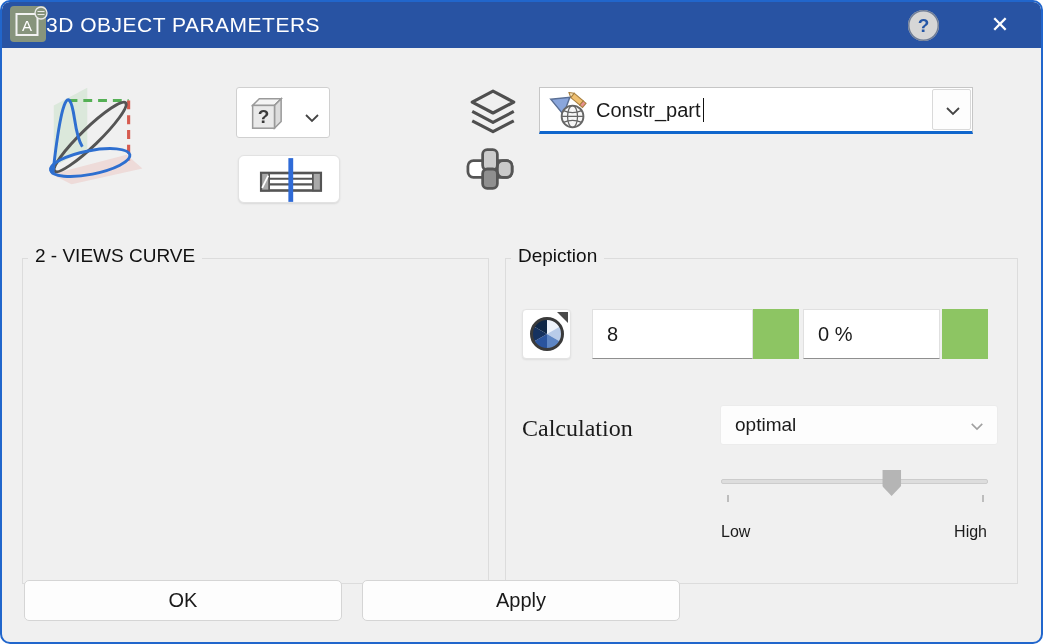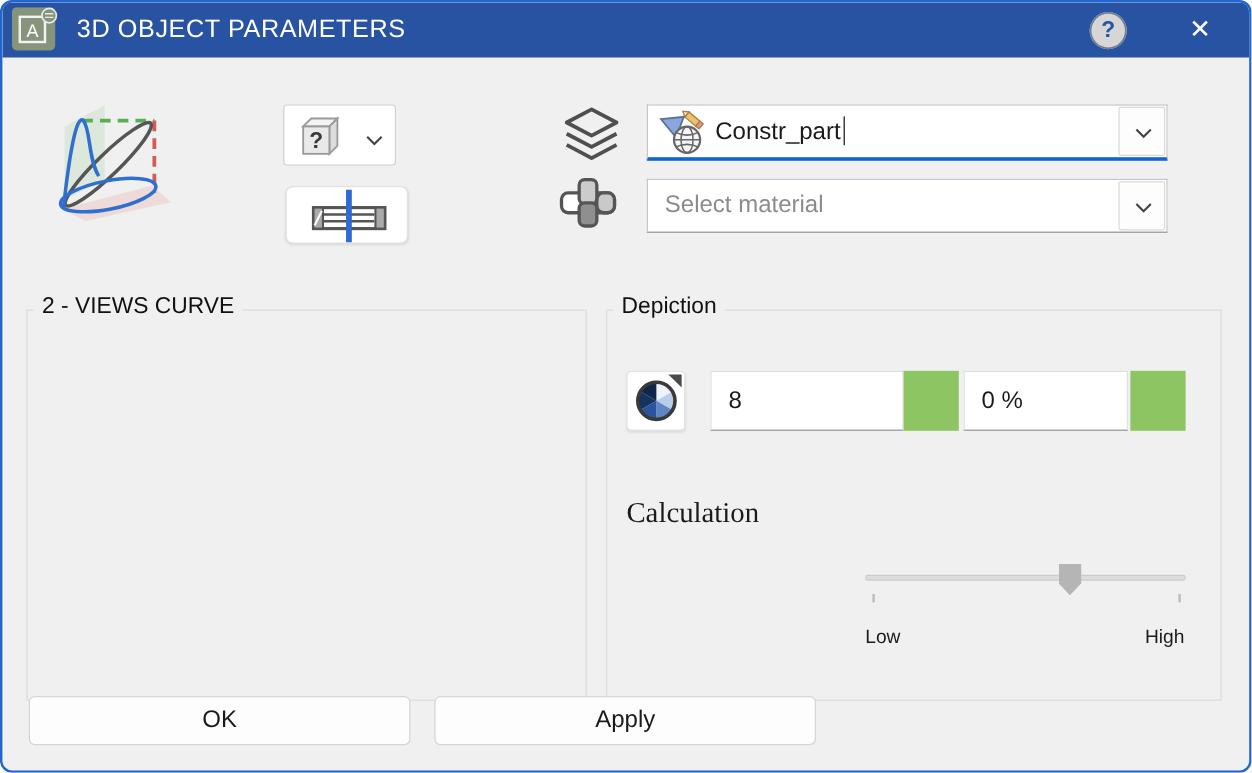--- a/index.html
+++ b/index.html
@@ -15,21 +15,21 @@
     background:#f0f0f0;border:2px solid var(--window-border);
     border-radius:10px;overflow:hidden;
   }
   
   .titlebar{
     position:absolute;left:0;top:0;right:0;height:46px;
     background:var(--titlebar-bg);border-radius:7px 7px 0 0;
   }
   .app-icon{position:absolute;left:8px;top:4px;width:40px;height:38px;}
   .window-title{
-    position:absolute;left:62px;top:0;height:46px;line-height:46px;
+    position:absolute;left:44px;top:0;height:46px;line-height:46px;
     color:#ffffff;font-size:21px;letter-spacing:.5px;white-space:nowrap;
   }
   .help-btn{
     position:absolute;left:906px;top:8px;width:31px;height:31px;border:none;
     border-radius:50%;background:#d6d6d6;box-shadow:0 0 0 1.5px #6f7d96 inset;
     color:#2456a6;font-size:19px;font-weight:bold;cursor:pointer;
     font-family:inherit;line-height:29px;text-align:center;
   }
   .close-btn{
     position:absolute;left:980px;top:6px;width:36px;height:34px;border:none;
@@ -248,28 +248,20 @@
 
   <div class="material-icon">
     <svg width="52" height="46" viewBox="0 0 56 50">
       <rect x="4" y="16" width="48" height="18" rx="6" fill="#ffffff" stroke="#555555" stroke-width="3"></rect>
       <rect x="36" y="16" width="16" height="18" rx="6" fill="#c9c9c9" stroke="#555555" stroke-width="3"></rect>
       <rect x="20" y="4" width="16" height="22" rx="5" fill="#cccccc" stroke="#555555" stroke-width="3"></rect>
       <rect x="20" y="25" width="16" height="21" rx="5" fill="#8f8f8f" stroke="#555555" stroke-width="3"></rect>
     </svg>
   </div>
 
-  <div class="combo combo-material">
-    <input class="material-input" type="text" placeholder="Select material" style="">
-    <button class="drop-btn">
-      <svg width="16" height="10" viewBox="0 0 16 10">
-        <path d="M2 2 L8 8 L14 2" fill="none" stroke="#444" stroke-width="1.8"></path>
-      </svg>
-    </button>
-  </div>
 
   <div class="groupbox gb-left">
     <span class="gb-legend">2 - VIEWS CURVE</span>
   </div>
 
   <div class="groupbox gb-right">
     <span class="gb-legend">Depiction</span>
 
     <button class="pie-button">
       <svg width="44" height="44" viewBox="0 0 44 44">
@@ -284,20 +276,26 @@
       <span class="pie-corner"></span>
     </button>
 
     <div class="num-field field-facets">8</div>
     <button class="swatch swatch-1"></button>
 
     <div class="num-field field-percent">0 %</div>
     <button class="swatch swatch-2"></button>
 
     <div class="calc-label">Calculation</div>
+    <div class="calc-select">
+      <span class="calc-value">optimal</span>
+      <svg width="14" height="9" viewBox="0 0 16 10">
+        <path d="M2 2 L8 8 L14 2" fill="none" stroke="#a0a0a0" stroke-width="1.8"></path>
+      </svg>
+    </div>
 
     <div class="slider-track">
       <div class="slider-thumb" style="left: 64%;"></div>
     </div>
     <div class="tick tick-l"></div>
     <div class="tick tick-r"></div>
     <div class="slider-label label-low">Low</div>
     <div class="slider-label label-high">High</div>
   </div>
 

